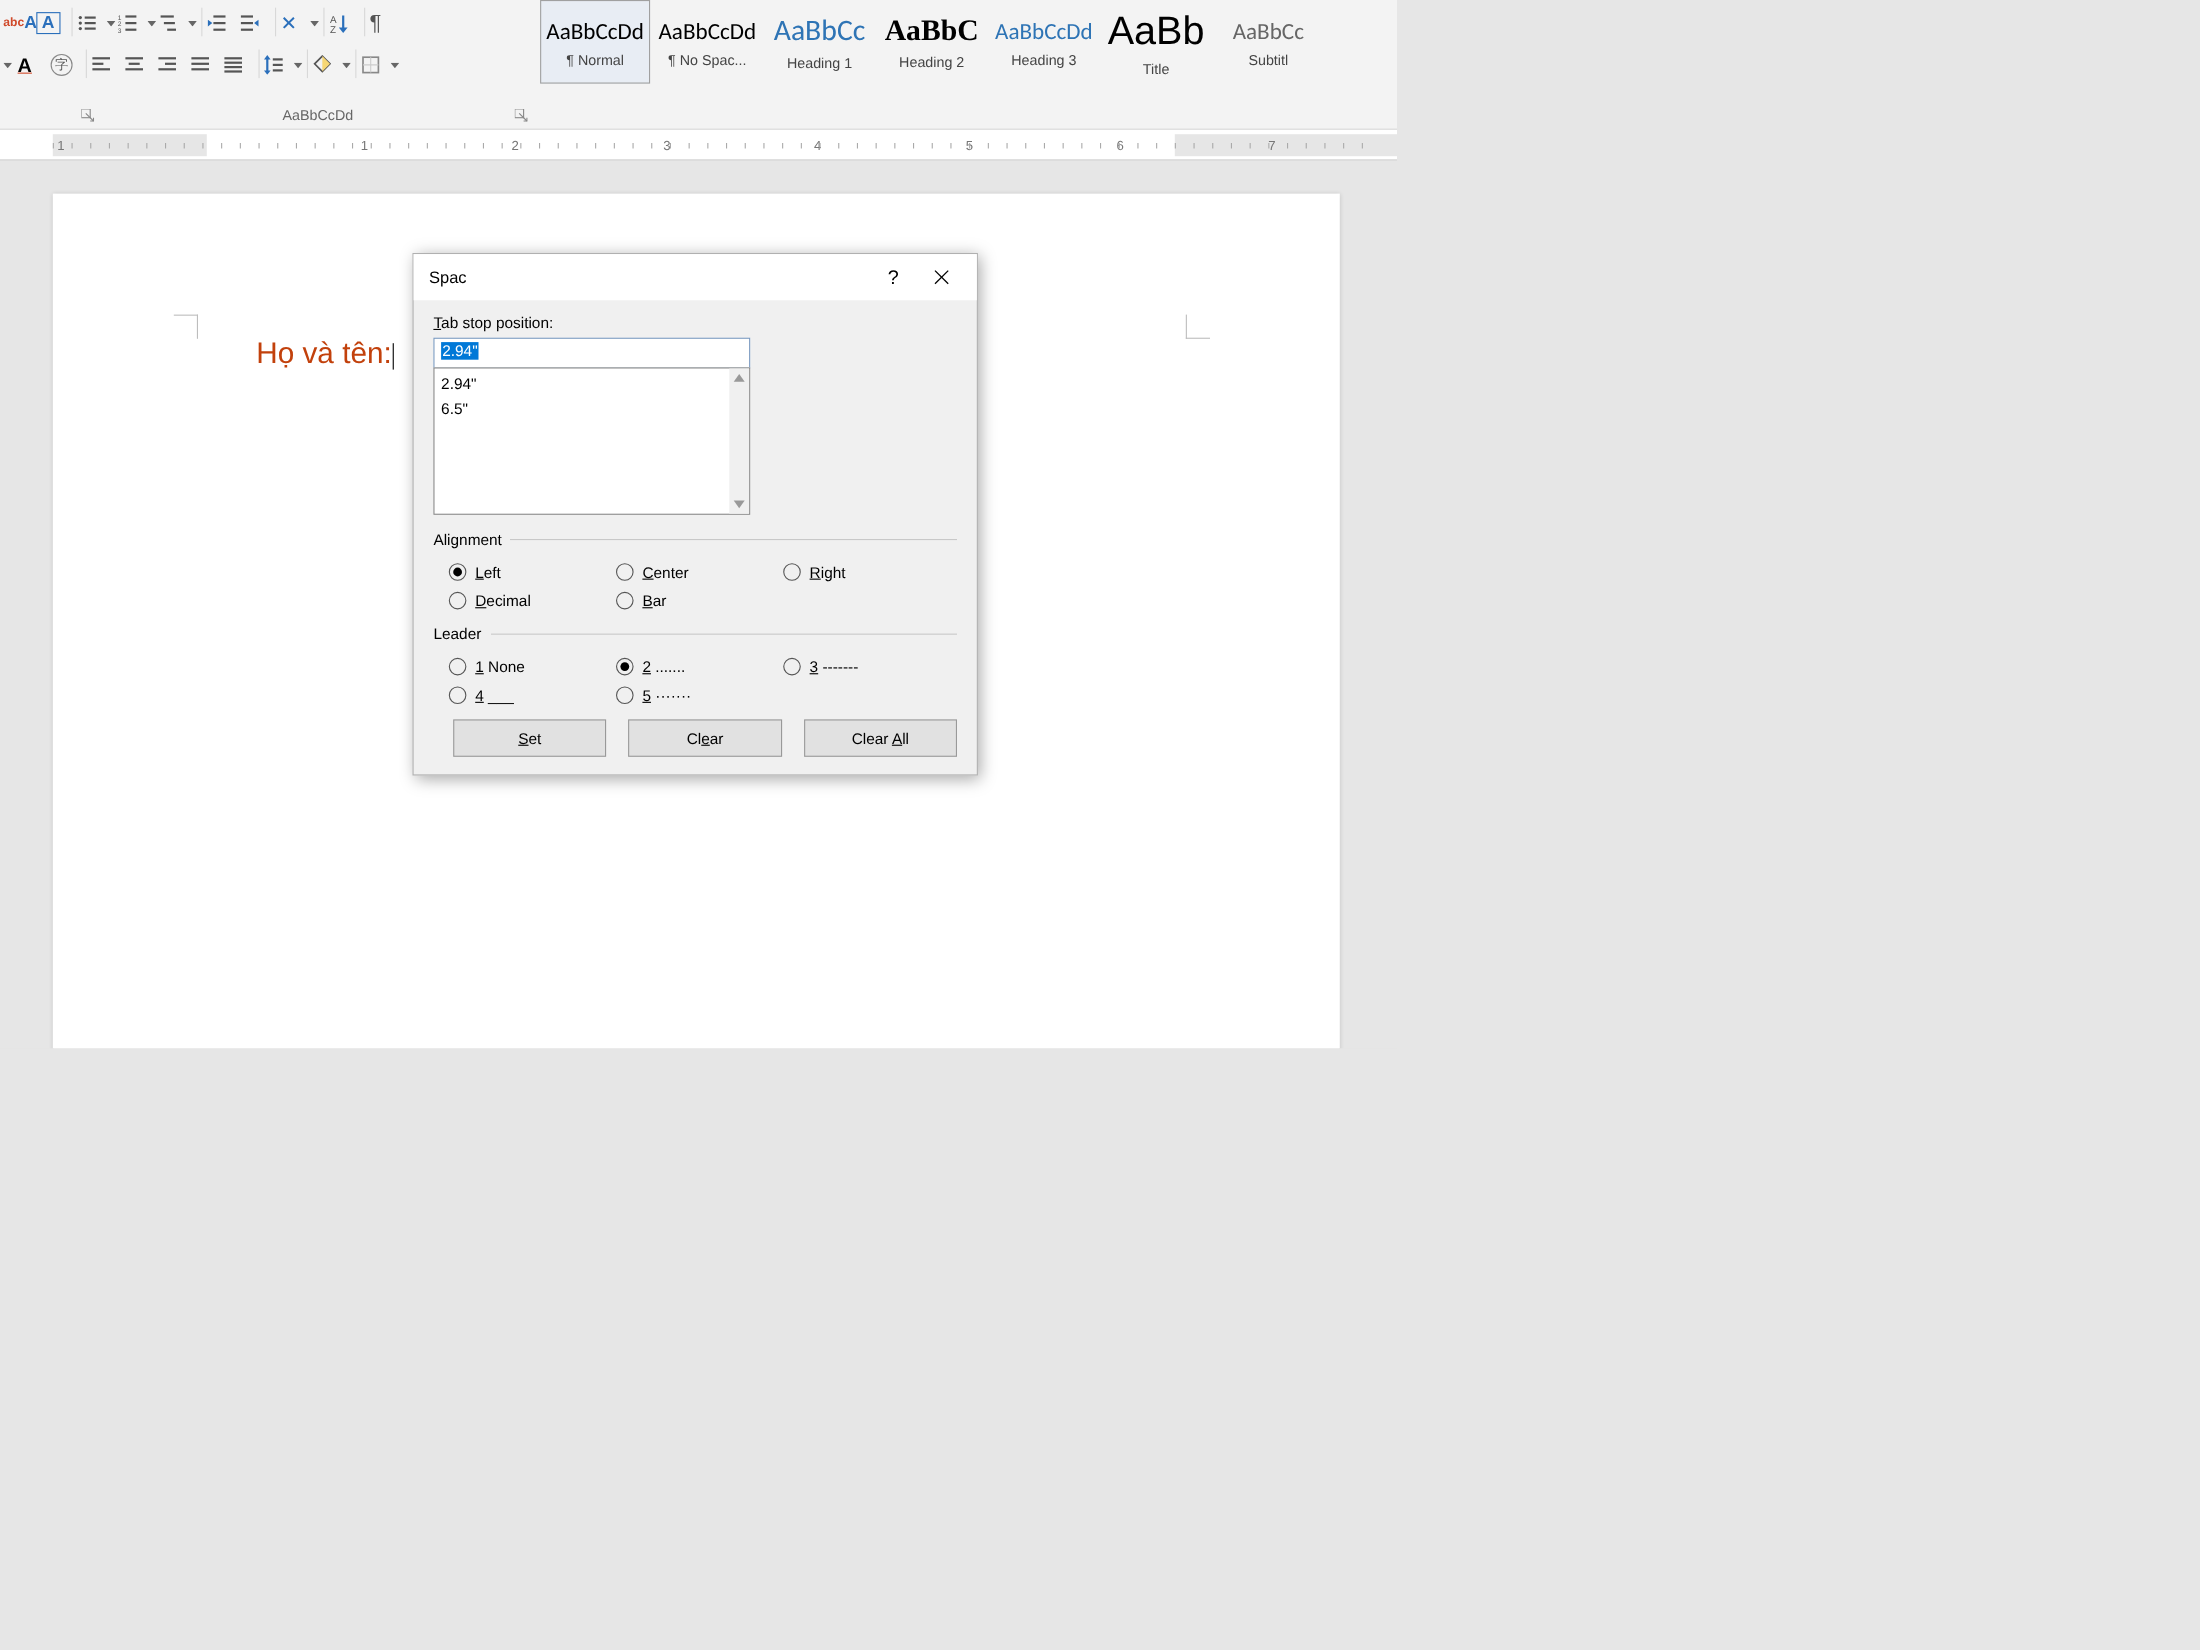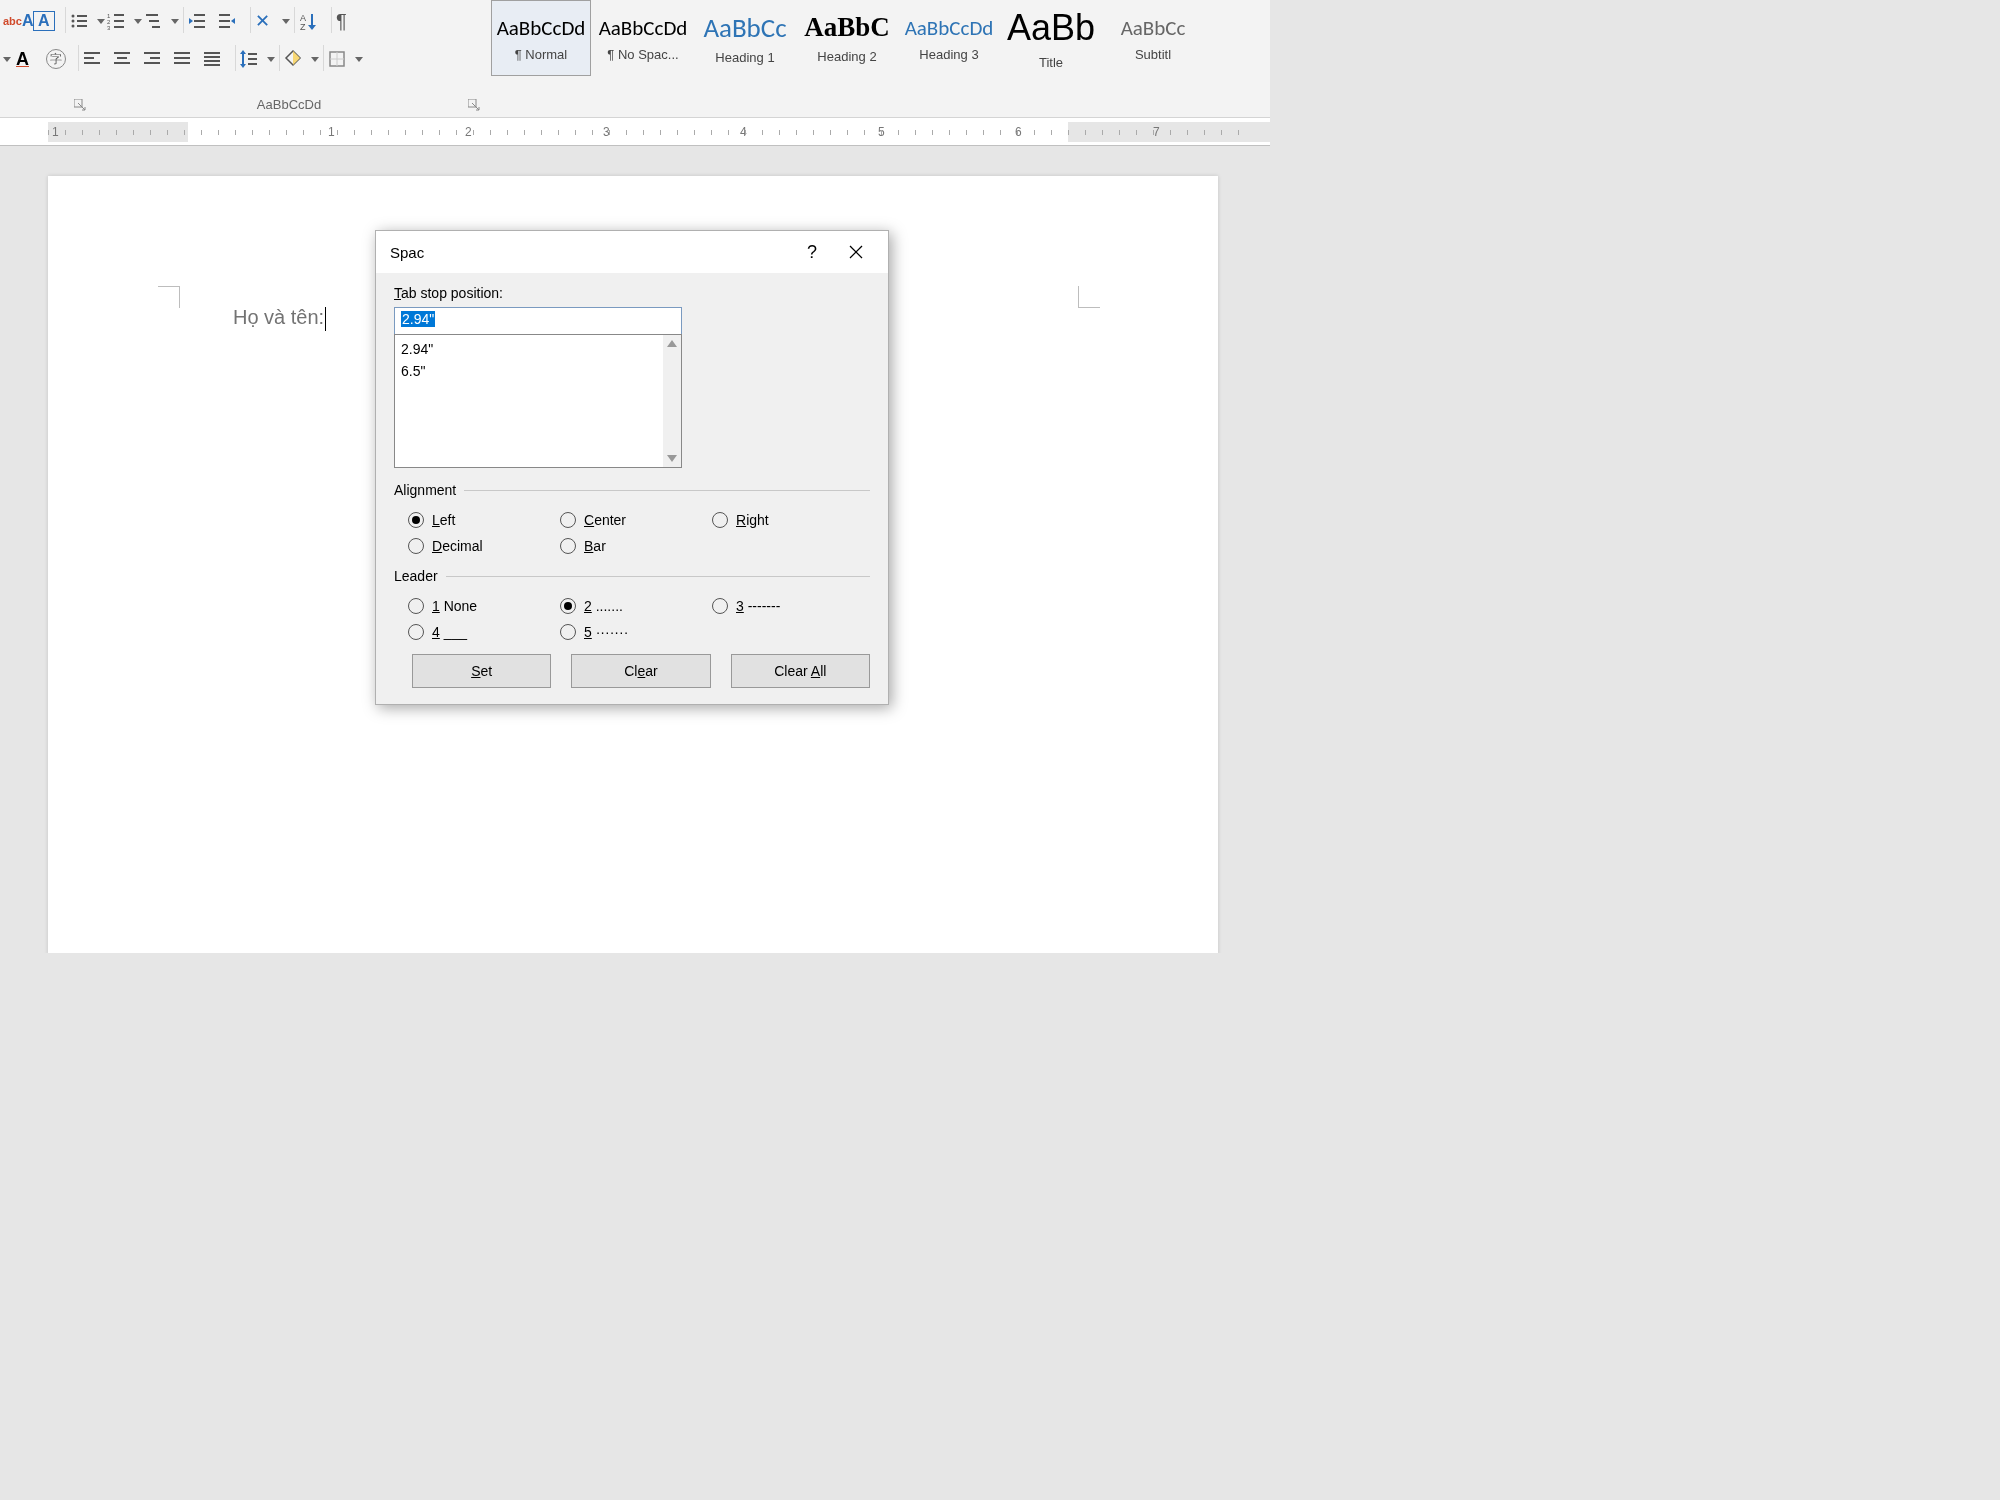--- a/index.html
+++ b/index.html
@@ -26,21 +26,21 @@
   
   .ruler-area { height:28px; background:#fff; border-bottom:1px solid #c0c0c0; position:relative; }
   .ruler { position:absolute; left:48px; right:0; top:4px; height:20px; background:#fff; font-size:11px; color:#777;}
   .ruler-shade { position:absolute; top:0; height:20px; background:#e6e6e6;}
   .ruler-num { position:absolute; top:3px; font-size:12px;}
 
   
   .doc-area { position:absolute; top:146px; left:0; right:0; bottom:0; background:#e6e6e6; }
   .page { position:absolute; left:48px; top:30px; width:1170px; height:780px; background:#fff; box-shadow:0 0 4px rgba(0,0,0,0.15); }
   .margin-mark { position:absolute; border-color:#bdbdbd; }
-  .doc-text { position:absolute; left:185px; top:130px; font-family:"Times New Roman",serif; font-size:20px; color:#737373;text-align:center;}
+  .doc-text { position:absolute; left:185px; top:130px; font-family:"Times New Roman",serif; font-size:27px; color:#c2410c;text-align:center;}
   .cursor { display:inline-block; width:1px; height:24px; background:#000; vertical-align:middle; margin-left:1px;}
 
   
   .dialog { position:absolute; left:375px; top:230px; width:514px; background:#f0f0f0; border:1px solid #b0b0b0; box-shadow:3px 3px 14px rgba(0,0,0,0.35); font-size:14px; color:#000;}
   .dlg-title { height:42px; background:#fff; display:flex; align-items:center; padding:0 10px 0 14px; font-size:15px;}
   .dlg-title .spacer { flex:1;}
   .dlg-title .tb { width:44px; height:42px; display:flex; align-items:center; justify-content:center; font-size:18px;}
   .dlg-body { padding:12px 18px 16px 18px;}
   .row { display:flex; gap:20px;}
   .lbl { margin-bottom:6px; display:block;}

